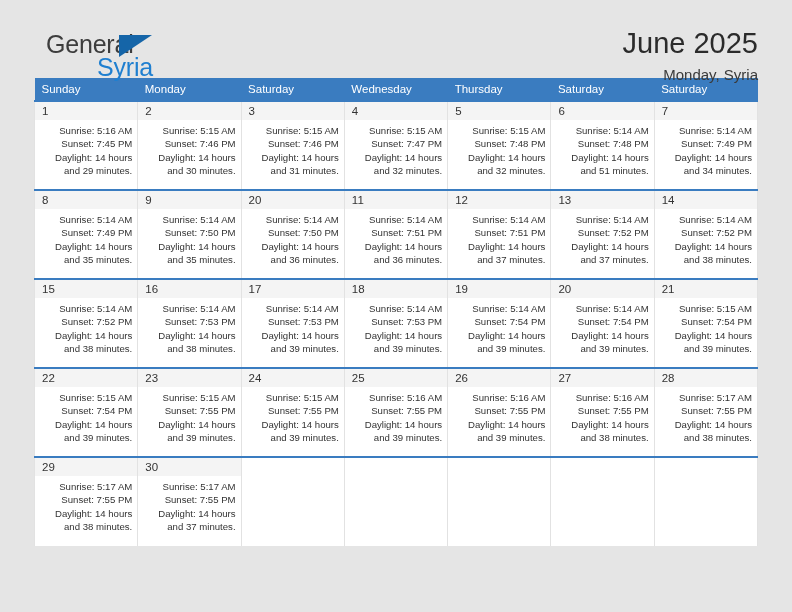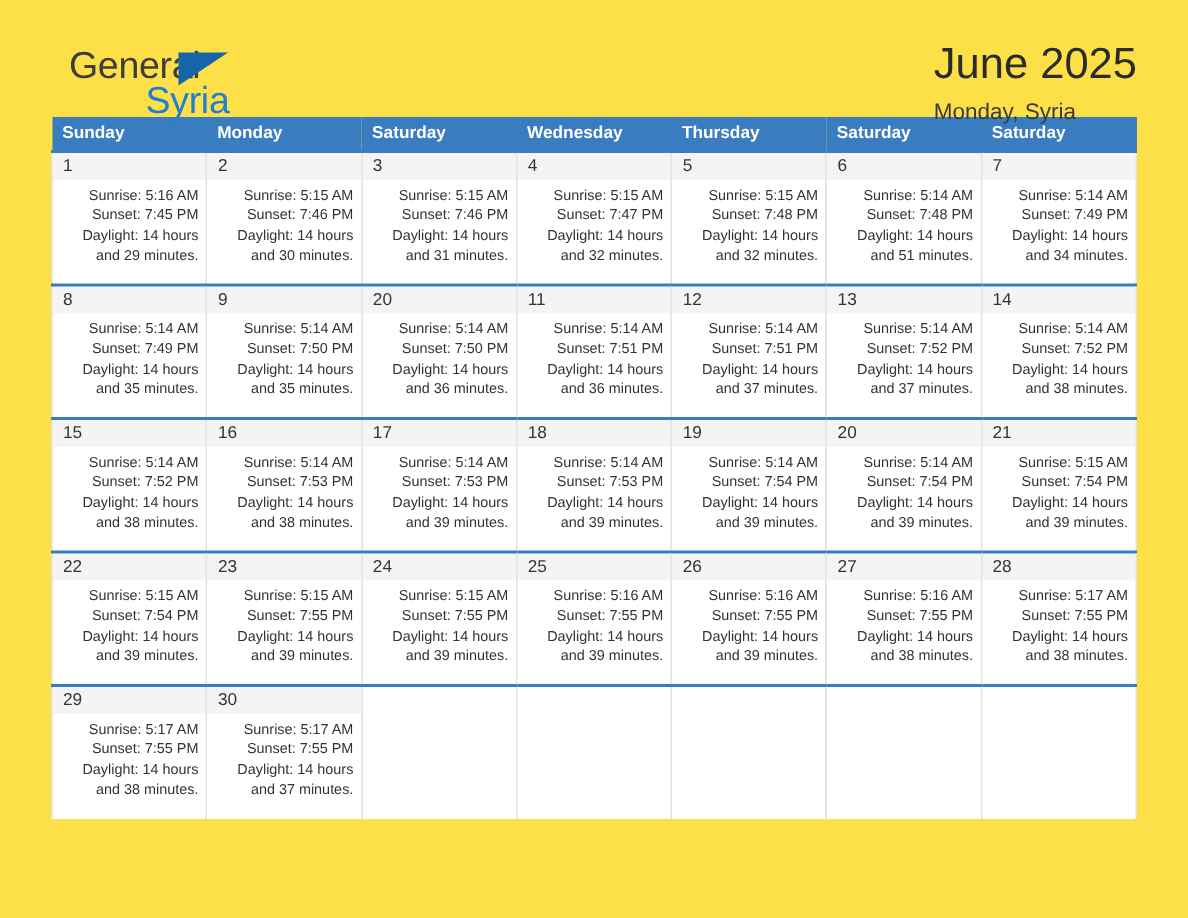--- a/index.html
+++ b/index.html
@@ -6,21 +6,21 @@
   html, body {
     margin: 0; padding: 0;
     width: 792px; height: 612px;
     background: #ffffff;
     font-family: "Liberation Sans", sans-serif;
     color: #222222;
   }
   .page {
     position: relative;
     width: 792px; height: 612px;
-    background: #fde047;
+    background: #e5e5e5;
     overflow: hidden;
   }
 
   
   .header {
     display: flex;
     align-items: flex-start;
     justify-content: space-between;
     padding: 26px 34px 0 34px;
     height: 78px;
@@ -47,21 +47,21 @@
     letter-spacing: -0.2px;
   }
   .logo-tri {
     position: absolute;
     left: 85px; top: 9px;
     width: 0; height: 0;
     border-left: 33px solid #1565a8;
     border-bottom: 22px solid transparent;
   }
   .title-wrap {
-    text-align: left;
+    text-align: right;
     padding-top: 2px;
   }
   .cal-title {
     font-size: 29px;
     font-weight: normal;
     color: #2b2b2b;
     line-height: 1.05;
   }
   .cal-sub {
     font-size: 15px;
@@ -73,21 +73,21 @@
   .cal {
     margin: 0 34px;
     width: 724px;
     border-collapse: collapse;
     table-layout: fixed;
   }
   .cal th {
     background: #3a7cc0;
     color: #ffffff;
     font-size: 11.5px;
-    font-weight: bold;
+    font-weight: normal;
     text-align: left;
     padding: 5px 0 5px 7px;
     height: 22px;
     border: none;
   }
   .cal td {
     vertical-align: top;
     width: 103.4px;
     height: 89px;
     padding: 0;

